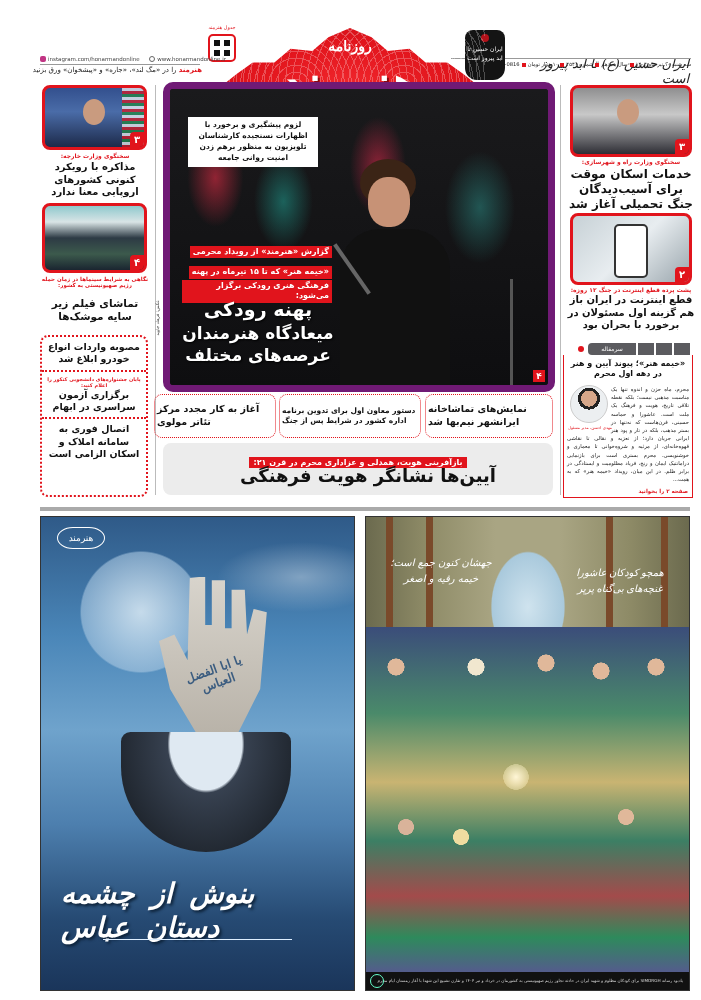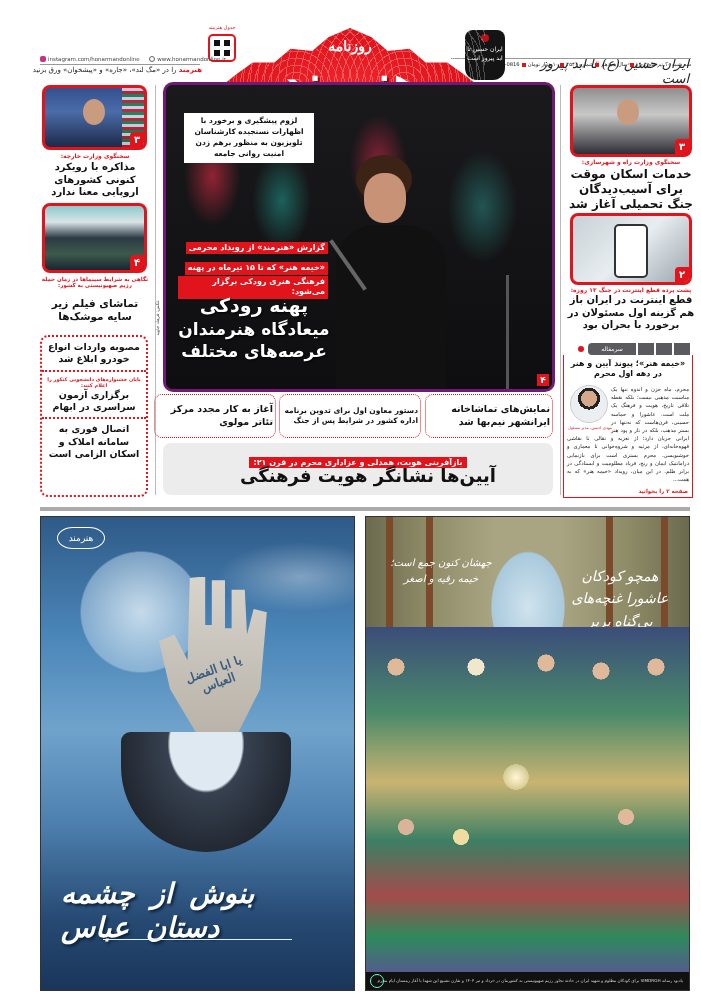--- a/index.html
+++ b/index.html
@@ -61,21 +61,21 @@
   .editorial-tabs .dot { float: right; width: 6px; height: 6px; border-radius: 50%; background: #e1141c; margin: 3px 2px 0 0; }
   .editorial-box { left: 563px; top: 355px; width: 130px; height: 143px; border: 1px solid #e1141c; border-top: none; }
   .ed-title { position: absolute; top: 4px; left: 2px; right: 2px; text-align: center; font-size: 8px; font-weight: bold; line-height: 1.3; }
   .ed-avatar { position: absolute; left: 6px; top: 30px; width: 38px; height: 38px; border-radius: 50%; background: radial-gradient(circle at 50% 35%, #d6a78a 0 8px, #222 8px 11px, #eceff1 11px); border: 1px solid #ccc; }
   .ed-author { position: absolute; left: 4px; top: 70px; font-size: 4px; color: #e1141c; }
   .ed-body { position: absolute; top: 30px; right: 3px; left: 3px; font-size: 5.3px; line-height: 1.55; text-align: justify; color: #222; }
   .ed-body .wrap-left { float: left; width: 44px; height: 46px; }
   .ed-more { position: absolute; bottom: 3px; right: 4px; font-size: 5.5px; color: #e1141c; font-weight: bold; }
 
   
-  .lead-frame { left: 163px; top: 82px; width: 392px; height: 310px; border: 3px solid #701a75; border-radius: 10px; overflow: hidden; background: #161616; }
+  .lead-frame { left: 163px; top: 82px; width: 392px; height: 310px; border: 7px solid #701a75; border-radius: 10px; overflow: hidden; background: #161616; }
   .lead-photo { position: absolute; inset: 0;
     background:
       radial-gradient(ellipse 40px 70px at 12% 30%, rgba(185,40,60,.75), transparent 70%),
       radial-gradient(ellipse 42px 70px at 30% 38%, rgba(30,130,120,.7), transparent 70%),
       radial-gradient(ellipse 40px 70px at 55% 26%, rgba(200,40,70,.65), transparent 70%),
       radial-gradient(ellipse 50px 80px at 82% 40%, rgba(40,120,115,.65), transparent 70%),
       linear-gradient(180deg, #1a1a1c, #0e0e10); }
   .lead-singer { position: absolute; left: 170px; top: 70px; width: 110px; height: 240px; }
   .lead-singer .hair { position: absolute; left: 20px; top: 0; width: 56px; height: 48px; border-radius: 50%; background: #3b2416; }
   .lead-singer .face { position: absolute; left: 28px; top: 18px; width: 42px; height: 50px; border-radius: 45%; background: #c79276; }
@@ -83,21 +83,21 @@
   .mic-stand { position: absolute; left: 180px; top: 150px; width: 4px; height: 60px; background: #666; transform: rotate(-35deg); }
   .mic-stand2 { position: absolute; left: 340px; top: 190px; width: 3px; height: 120px; background: #555; }
   .lead-deck { position: absolute; left: 18px; top: 28px; width: 130px; background: #fff; color: #111; text-align: center; font-size: 7.5px; font-weight: bold; line-height: 1.45; padding: 3px 2px; }
   .lead-kicker { position: absolute; left: 12px; top: 150px; width: 150px; text-align: right; }
   .lead-kicker span { display: inline-block; background: #e1141c; color: #fff; font-size: 8px; font-weight: bold; line-height: 1.3; padding: 1px 3px; margin-bottom: 1px; }
   .lead-title { position: absolute; left: 8px; top: 208px; width: 160px; text-align: center; color: #fff; font-weight: bold; font-size: 17px; line-height: 1.3; text-shadow: 1px 1px 2px #000; }
   .lead-num { position: absolute; right: 3px; bottom: 3px; background: #e1141c; color: #fff; font-size: 9px; font-weight: bold; width: 12px; height: 12px; text-align: center; line-height: 12px; }
   .lead-credit { left: 155px; top: 300px; font-size: 4.5px; color: #333; writing-mode: vertical-rl; transform: rotate(180deg); }
 
   
-  .teaser { position: absolute; top: 394px; height: 44px; border: 1px dotted #e1141c; border-radius: 8px; text-align: right; font-weight: bold; display: flex; align-items: center; justify-content: center; line-height: 1.35; padding: 2px; }
+  .teaser { position: absolute; top: 394px; height: 44px; border: 1px dotted #e1141c; border-radius: 8px; text-align: left; font-weight: bold; display: flex; align-items: center; justify-content: center; line-height: 1.35; padding: 2px; }
   .teaser.t1 { right: 148px; width: 128px; font-size: 9.5px; }
   .teaser.t2 { right: 280px; width: 142px; font-size: 7.5px; }
   .teaser.t3 { right: 425px; width: 122px; font-size: 9.5px; }
 
   .culture-box { left: 163px; top: 443px; width: 390px; height: 52px; background: #ececec; border-radius: 8px; }
   .culture-kicker { position: absolute; top: 7px; left: 0; right: 0; text-align: center; }
   .culture-kicker span { background: #e1141c; color: #fff; font-size: 8px; font-weight: bold; padding: 1px 4px; }
   .culture-title { position: absolute; top: 22px; left: 0; right: 0; text-align: center; font-size: 18px; font-weight: bold; color: #111; margin-left: 20px; }
 
   
@@ -115,21 +115,21 @@
   .abbas-title { position: absolute; left: 20px; right: 20px; top: 360px; text-align: left; color: #fff; font-size: 28px; font-weight: bold; font-family: Liberation Mono, monospace; font-style: italic; text-shadow: 2px 2px 3px #0c2036; }
   .abbas-rule { position: absolute; left: 62px; right: 62px; top: 422px; height: 1px; background: #dfefff; }
 
   .poster-kids { left: 365px; width: 325px;
     background:
       linear-gradient(180deg, transparent 0 22%, rgba(255,255,255,0) 22%),
       radial-gradient(ellipse 60px 90px at 162px 90px, #cfe3ee, #a9c9dc 60%, transparent 62%),
       linear-gradient(90deg, #6b6a4e 0%, #8d8a66 18%, #a9a583 40%, #a9a583 60%, #8d8a66 82%, #6b6a4e 100%); }
   .tent-pole { position: absolute; top: 0; width: 7px; height: 230px; background: #7a4a2a; }
   .kids-caption-l { position: absolute; left: 20px; top: 38px; width: 110px; color: #fff; font-size: 10px; font-family: "DejaVu Serif", serif; font-style: italic; text-align: center; line-height: 1.6; }
-  .kids-caption-r { position: absolute; right: 14px; top: 48px; width: 110px; color: #fff; font-size: 14px; font-family: Liberation Sans, sans-serif; font-style: italic; text-align: center; line-height: 1.6; }
+  .kids-caption-r { position: absolute; right: 14px; top: 48px; width: 110px; color: #fff; font-size: 10px; font-family: Liberation Serif, serif; font-style: italic; text-align: center; line-height: 1.6; }
   .kids-crowd { position: absolute; left: 0; right: 0; top: 110px; bottom: 18px;
     background:
       radial-gradient(circle 14px at 30px 40px, #e0b89a 60%, transparent 62%),
       radial-gradient(circle 14px at 110px 40px, #f1e7cf 60%, transparent 62%),
       radial-gradient(circle 14px at 180px 36px, #e0b89a 60%, transparent 62%),
       radial-gradient(circle 14px at 235px 44px, #e0b89a 60%, transparent 62%),
       radial-gradient(circle 14px at 290px 40px, #e0b89a 60%, transparent 62%),
       radial-gradient(circle 18px at 150px 150px, #fff6d6, rgba(255,245,200,.4) 70%, transparent 72%),
       radial-gradient(circle 13px at 40px 200px, #d9b39a 60%, transparent 62%),
       radial-gradient(circle 13px at 95px 210px, #efdca0 60%, transparent 62%),

